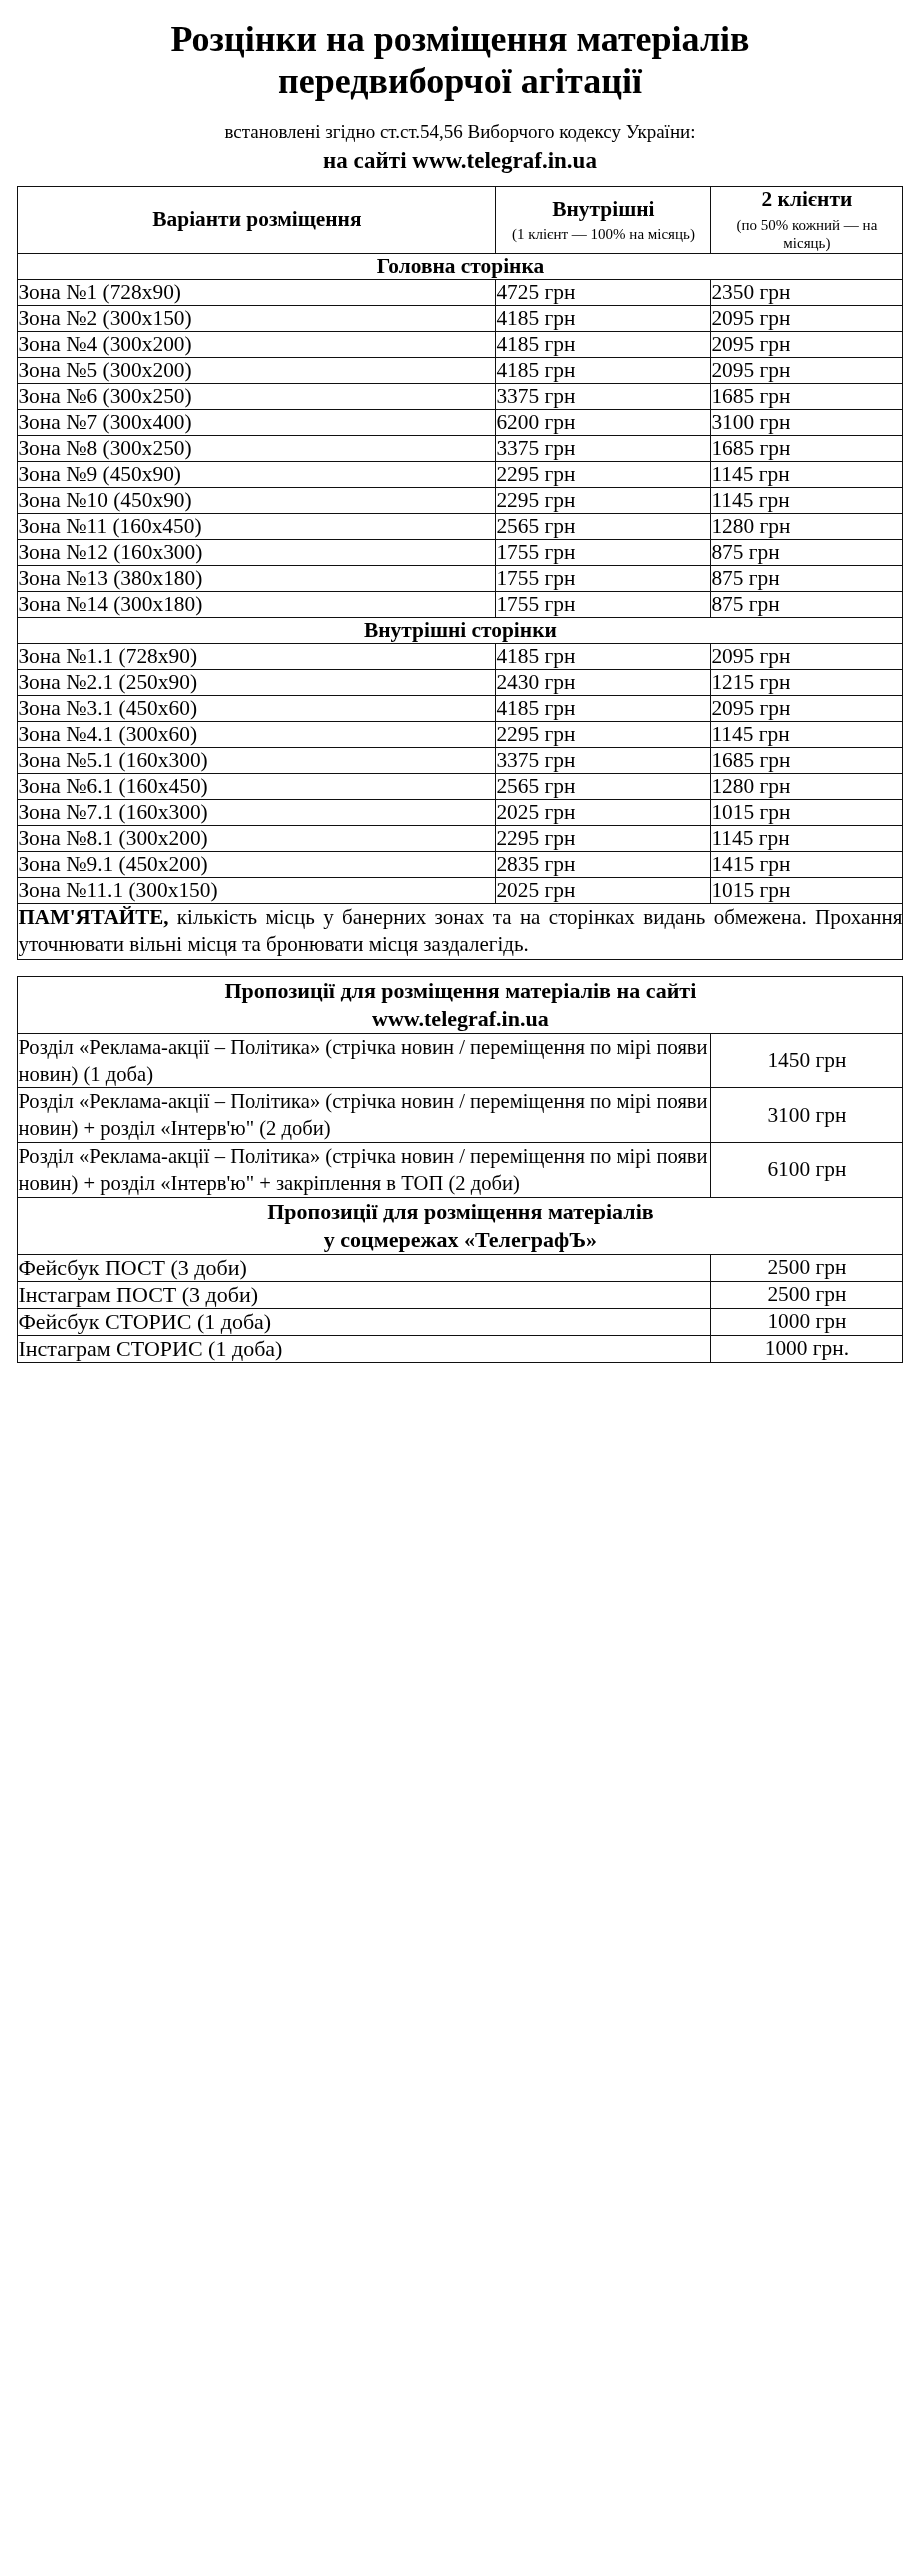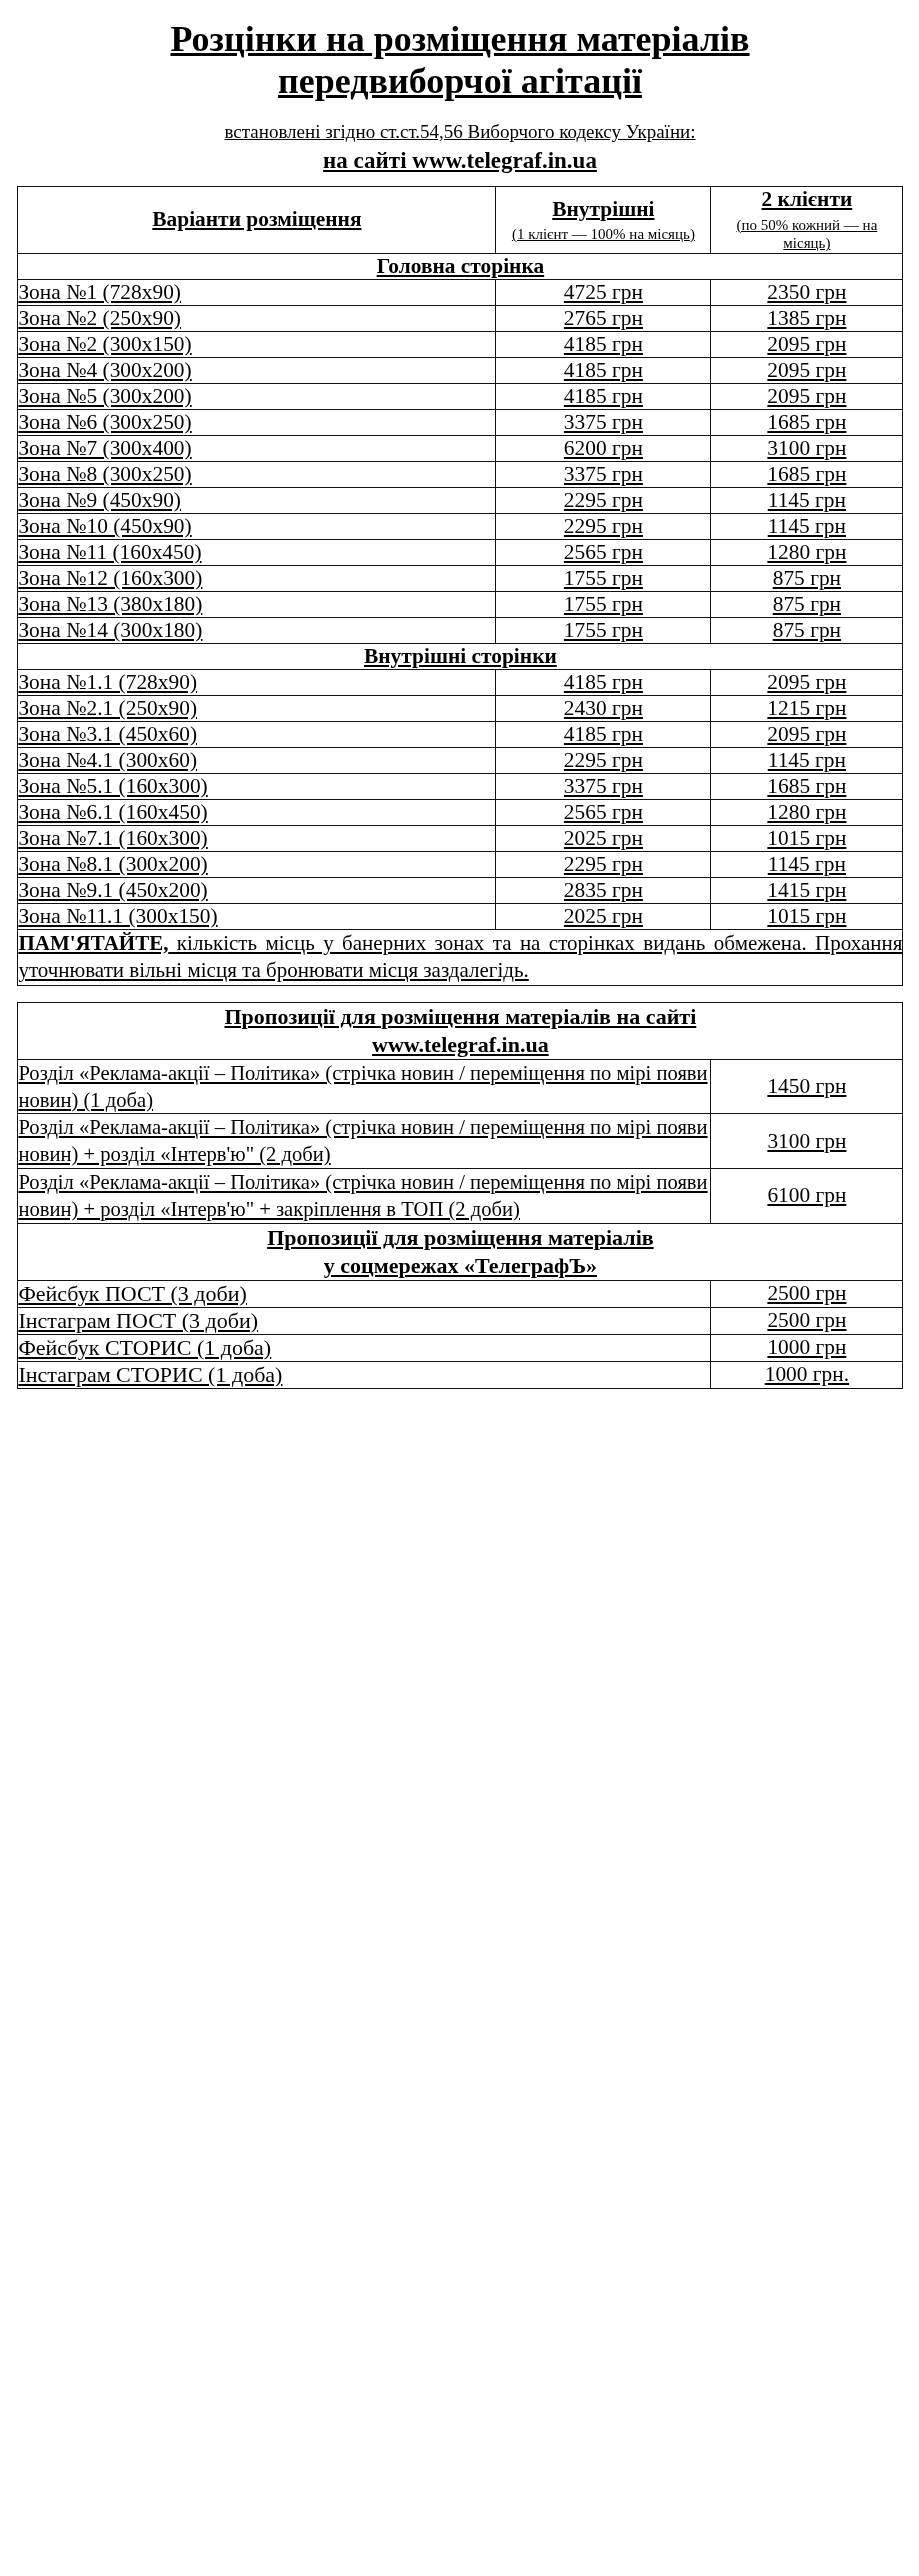--- a/index.html
+++ b/index.html
@@ -10,21 +10,20 @@
   body {
     width: 920px;
     min-height: 2576px;
     font-family: "Liberation Serif", serif;
     color: #000000;
   }
   .page {
     width: 920px;
     box-sizing: border-box;
     padding: 14.2px 17.4px 24px 17.4px;
-    text-decoration: underline;
   }
   .doc-title {
     text-align: center;
     font-weight: bold;
     font-size: 36px;
     line-height: 1.16;
     margin: 4.7px 0 0 0;
     letter-spacing: 0px;
   }
   .subtitle-1 {
@@ -76,21 +75,20 @@
     font-size: 21.4px;
     padding: 7.1px 4.7px 8.7px 4.7px;
   }
   .zone-name {
     text-align: left;
     font-size: 21.4px;
     padding: 6.3px 4.7px 7.1px 9.5px;
     white-space: nowrap;
   }
   .price {
-    text-align: center;
     font-size: 21.4px;
     padding: 6.3px 4.7px 7.1px 4.7px;
     white-space: nowrap;
   }
   .note-cell {
     font-size: 21px;
     line-height: 1.3;
     padding: 7.1px 9.5px 8.7px 9.5px;
     text-align: justify;
   }
@@ -161,25 +159,20 @@
       </tr>
     <tr class="section-row">
           <td colspan="3">Головна сторінка</td>
         </tr>
         <tr>
           <td class="zone-name">Зона №1 (728x90)</td>
           <td class="price">4725 грн</td>
           <td class="price">2350 грн</td>
         </tr>
         <tr>
-          <td class="zone-name">Зона №2 (250x90)</td>
-          <td class="price">2765 грн</td>
-          <td class="price">1385 грн</td>
-        </tr>
-        <tr>
           <td class="zone-name">Зона №2 (300x150)</td>
           <td class="price">4185 грн</td>
           <td class="price">2095 грн</td>
         </tr>
         <tr>
           <td class="zone-name">Зона №4 (300x200)</td>
           <td class="price">4185 грн</td>
           <td class="price">2095 грн</td>
         </tr>
         <tr>

